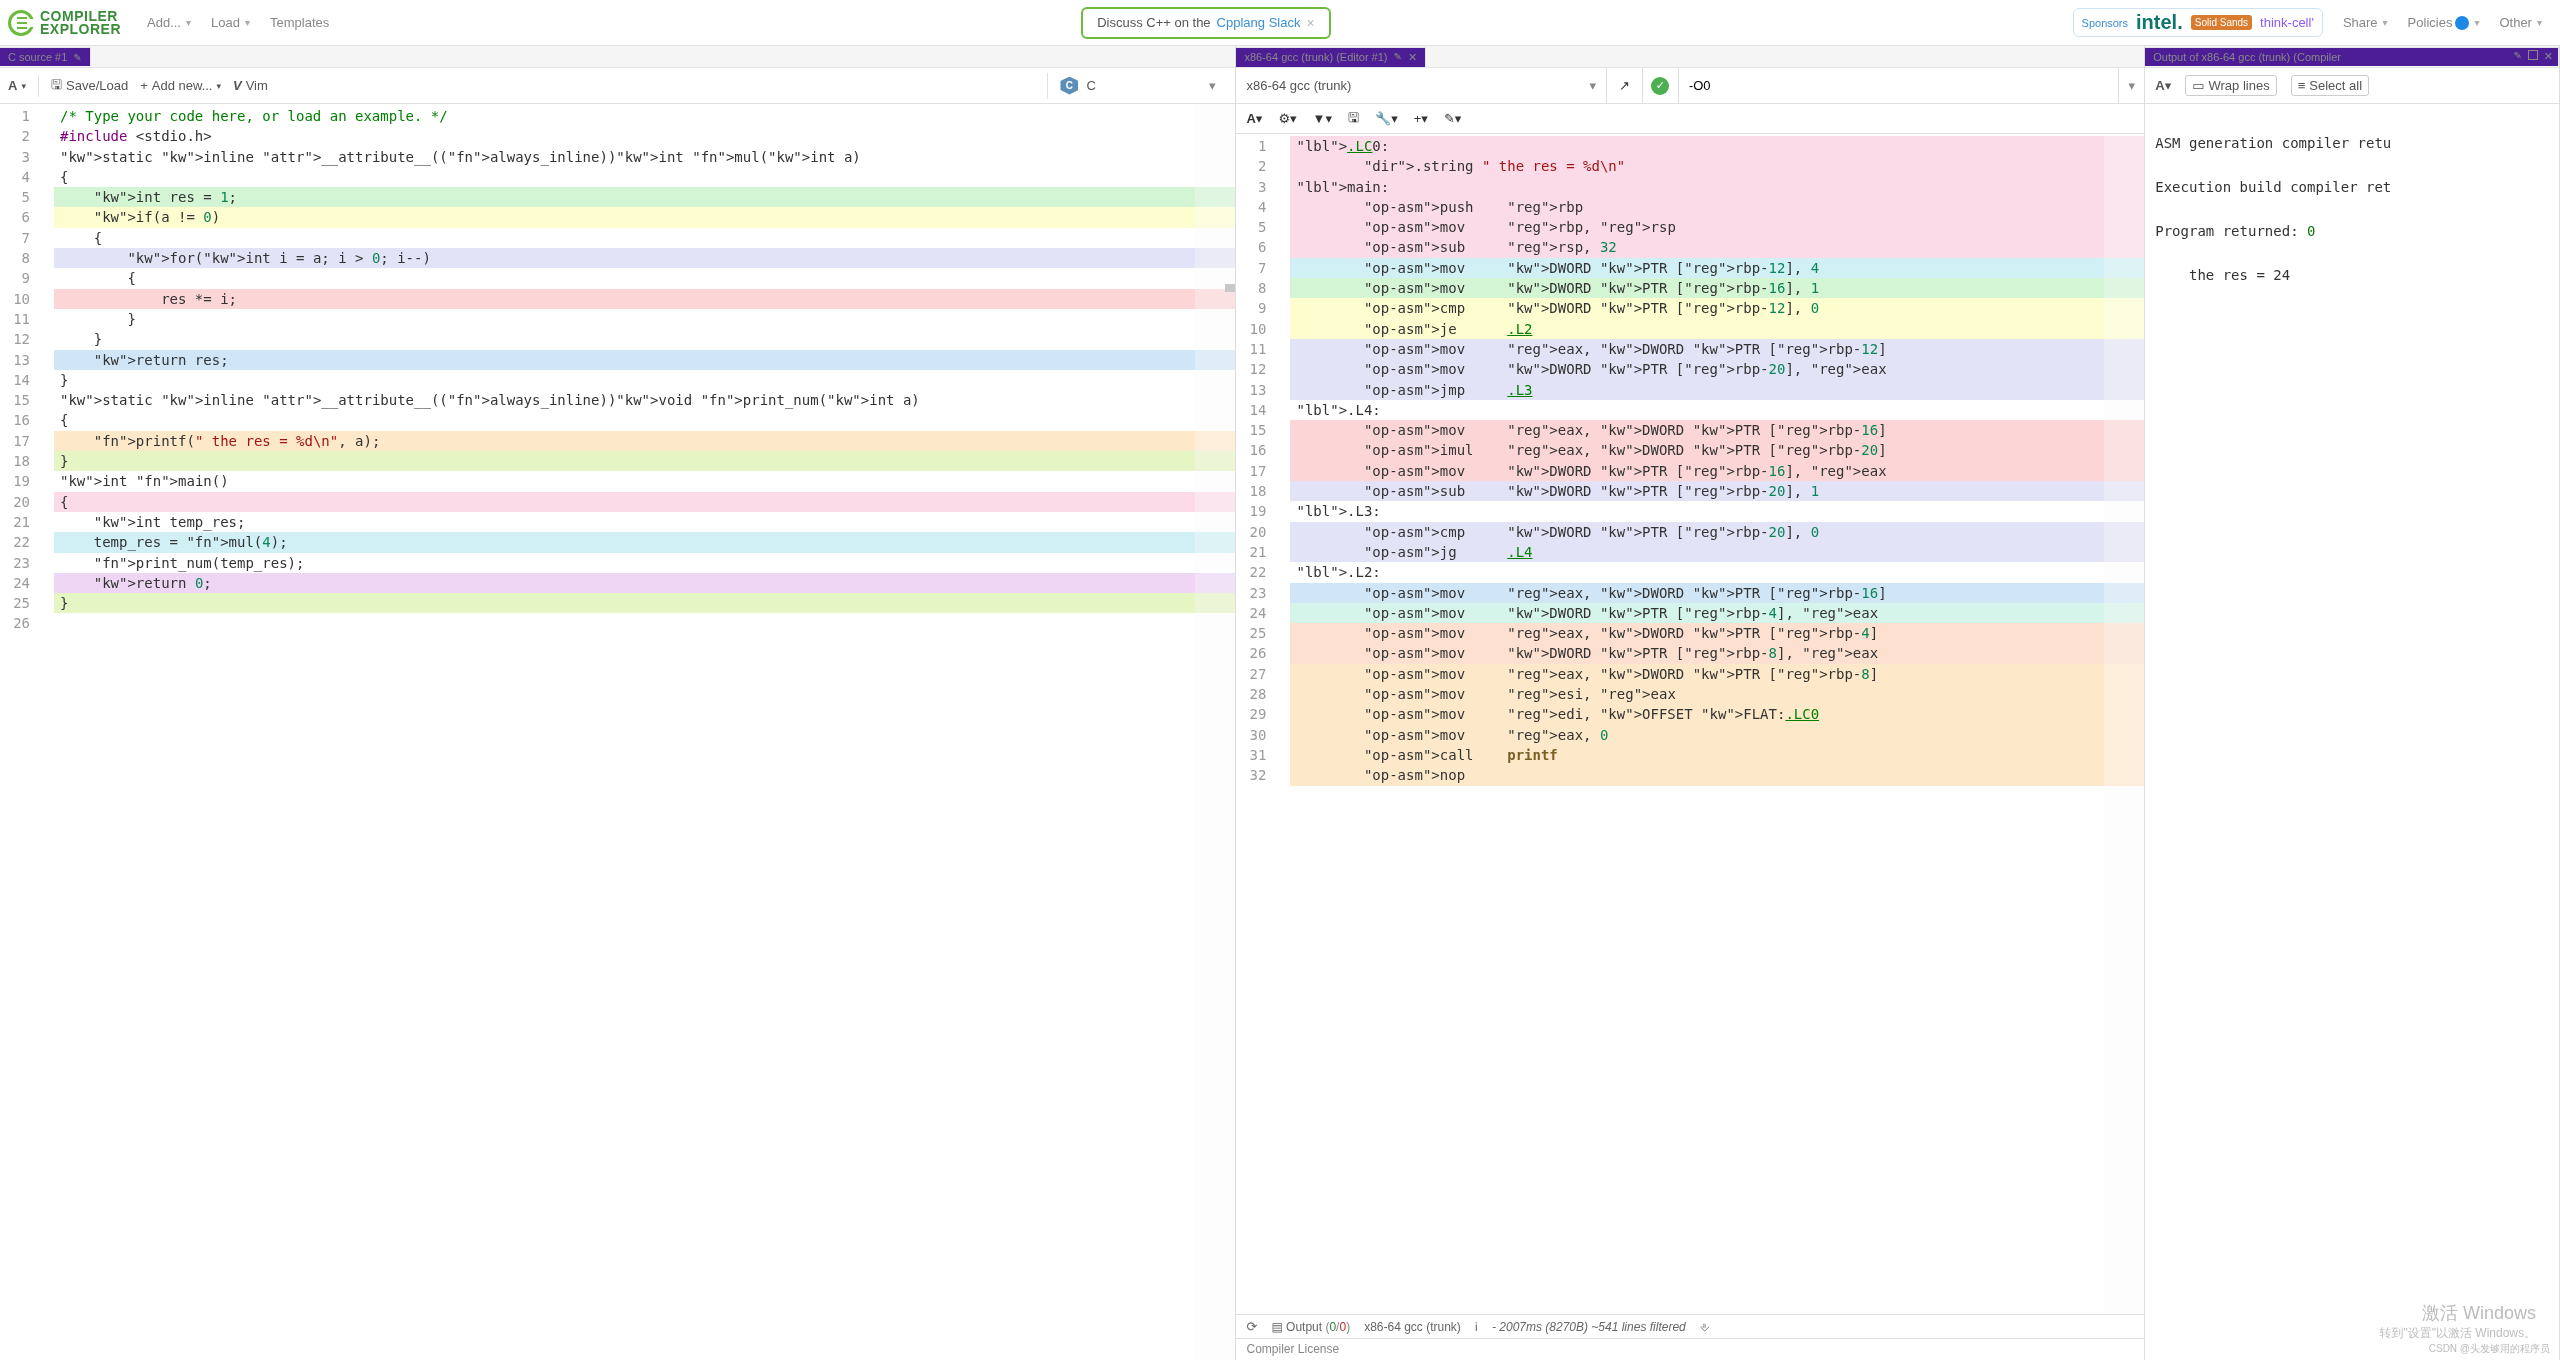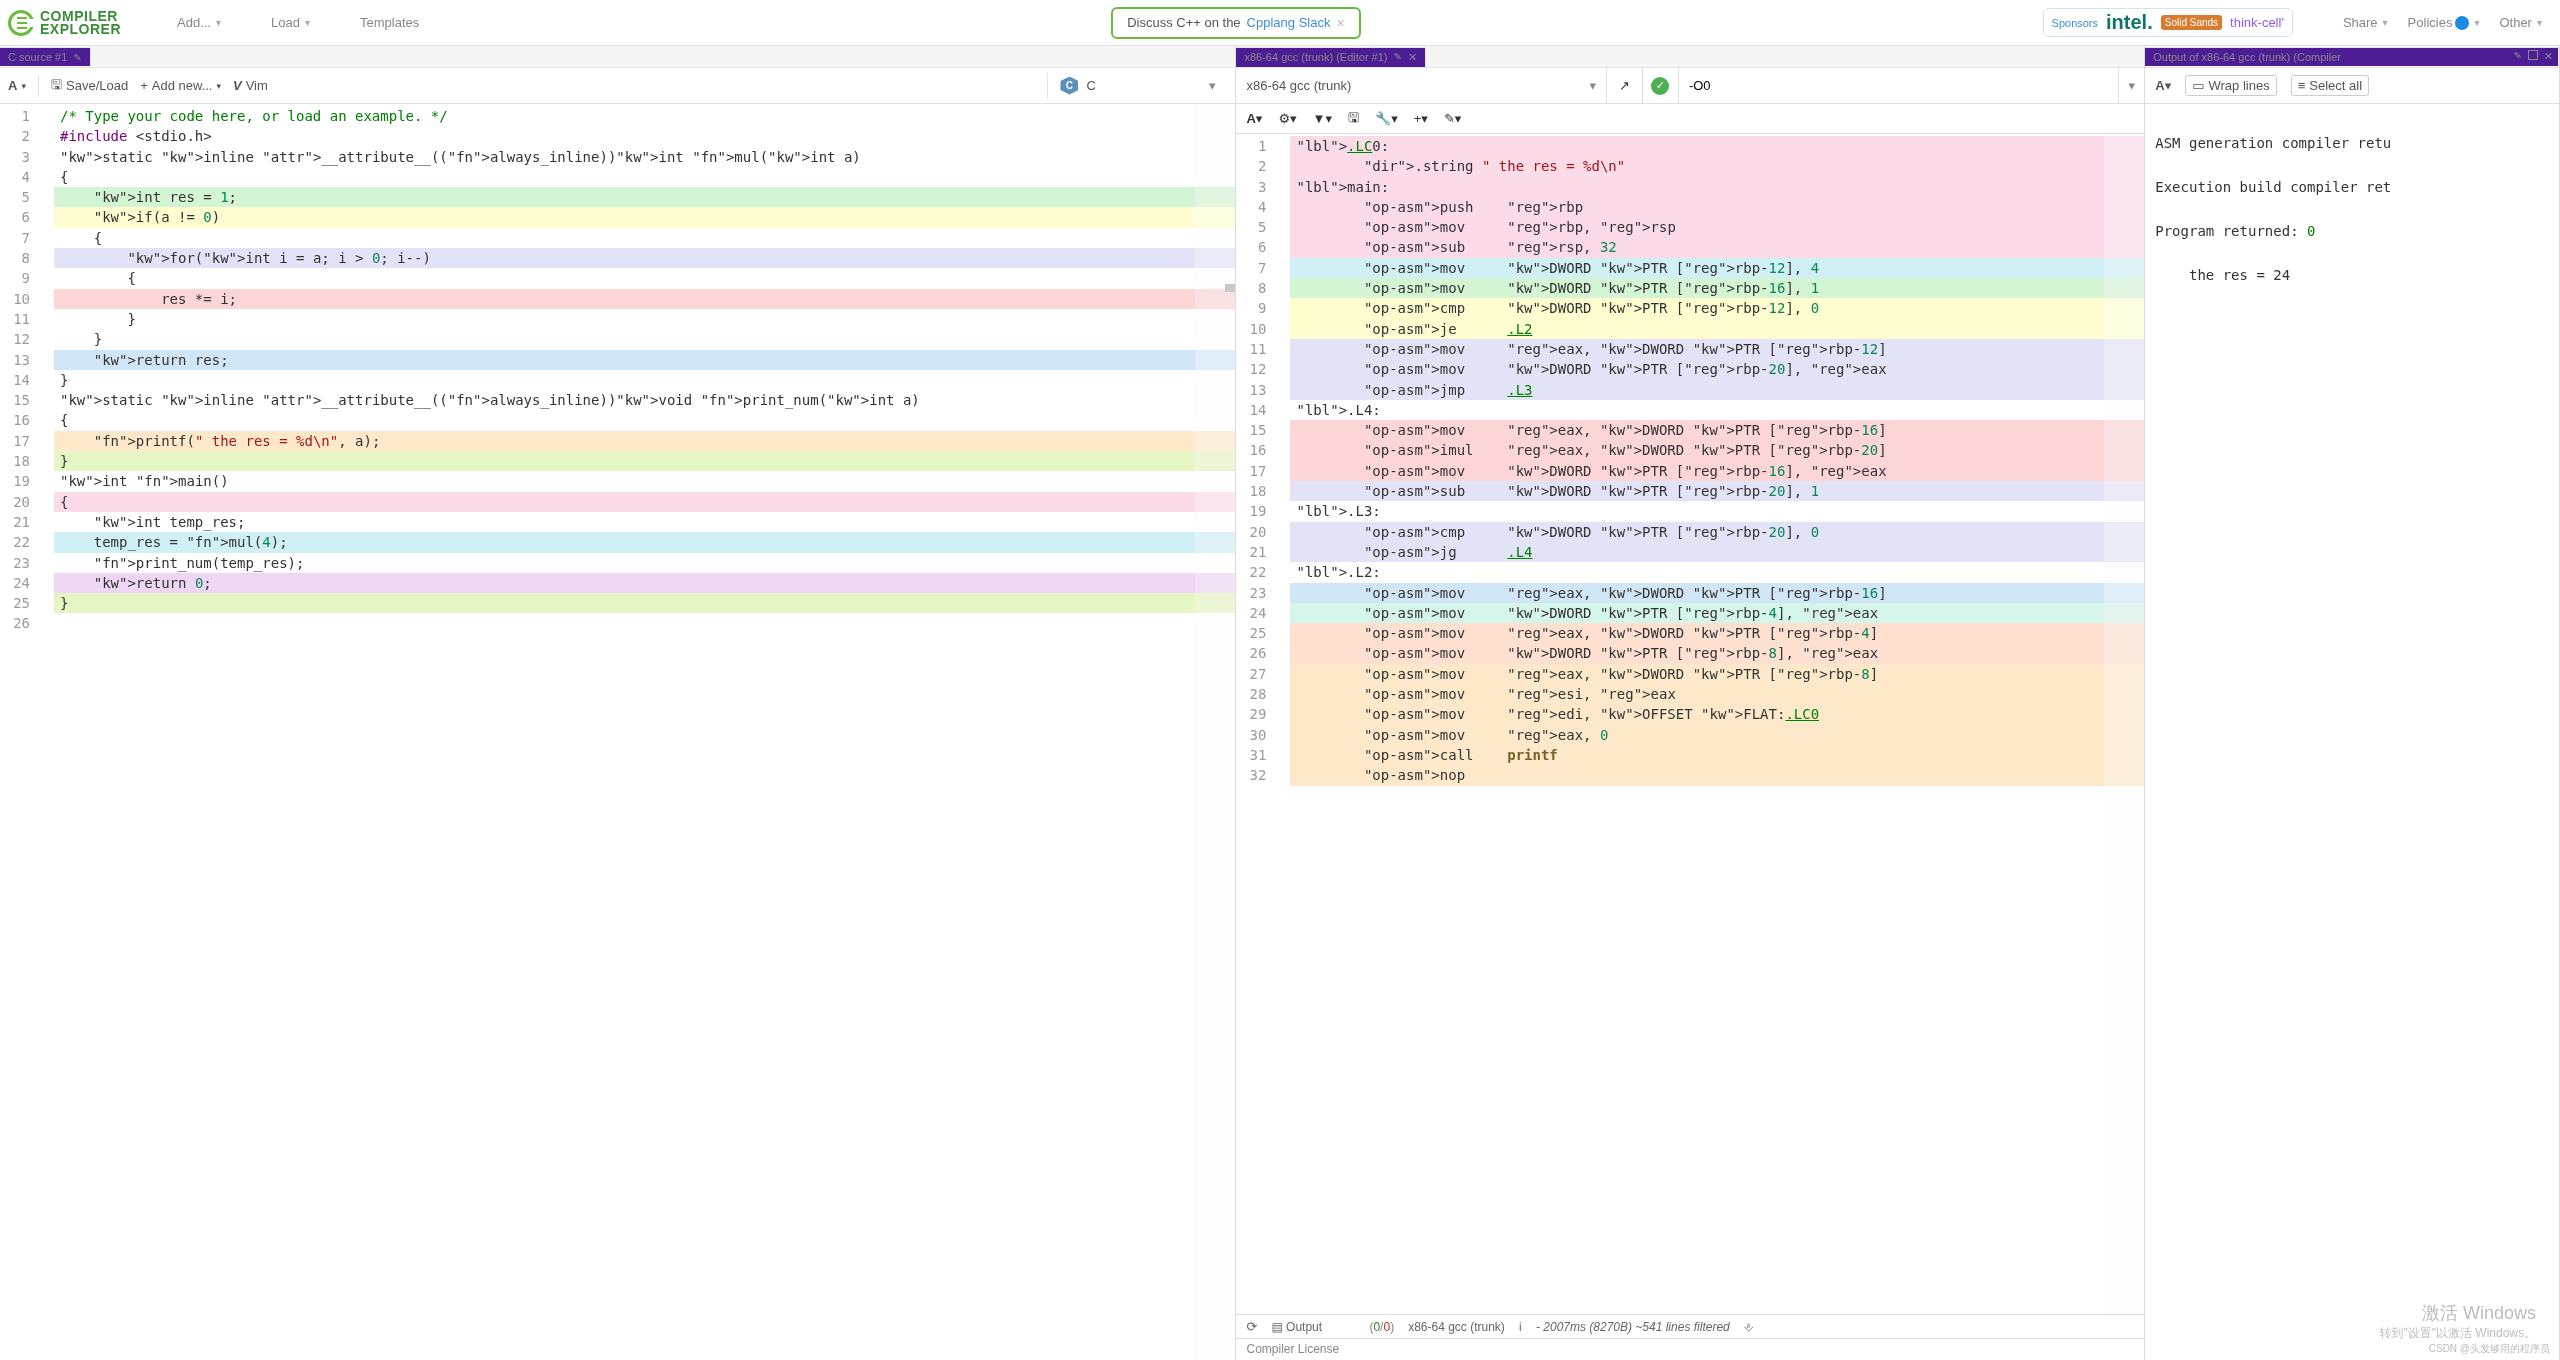--- a/index.html
+++ b/index.html
@@ -1,17 +1,17 @@
 <!DOCTYPE html>
 <html><head>
 <meta charset="utf-8">
 <style>
 * { margin: 0; padding: 0; box-sizing: border-box; }
 body { font-family: -apple-system, "Segoe UI", sans-serif; font-size: 13px; color: #333; background: #fff; overflow: hidden; height: 100vh; }
-.topbar { display: flex; align-items: center; height: 46px; border-bottom: 1px solid #e1e1e1; padding: 0 8px; gap: 30px; }
+.topbar { display: flex; align-items: center; height: 46px; border-bottom: 1px solid #e1e1e1; padding: 0 8px; }
 .logo { display: flex; align-items: center; font-weight: 700; color: #3a8e3a; margin-right: 16px; }
 .logo-icon { width: 26px; height: 26px; border: 3px solid #6cbb3c; border-radius: 50%; position: relative; margin-right: 6px; }
 .logo-icon::before { content: ''; position: absolute; right: -4px; top: 6px; width: 8px; height: 8px; background: #fff; }
 .logo-icon::after { content: ''; position: absolute; left: 6px; top: 9px; width: 10px; height: 2px; background: #6cbb3c; box-shadow: 0 -5px #6cbb3c, 0 5px #6cbb3c; }
 .logo-text { line-height: 0.9; font-size: 14px; letter-spacing: 0.5px; }
 .nav-item { color: #888; padding: 4px 10px; cursor: pointer; display: flex; align-items: center; gap: 3px; }
 .dd::after { content: '▾'; font-size: 10px; margin-left: 2px; color: #aaa; }
 .center-banner { margin: 0 auto; border: 2px solid #6cbb3c; border-radius: 6px; padding: 6px 14px; color: #555; display: flex; align-items: center; gap: 6px; }
 .center-banner a { color: #3b8ed8; text-decoration: none; }
 .banner-close { color: #bbb; font-size: 14px; cursor: pointer; }
@@ -73,21 +73,21 @@
 .bg-green { background: #d4f5d4; } .bg-yellow { background: #fdfdd0; } .bg-lav { background: #e3e3f7; }
 .bg-cyan { background: #d0f0f5; } .bg-red { background: #fcd6d6; } .bg-blue { background: #d0e6f7; }
 .bg-lime { background: #e5f5c3; } .bg-orange { background: #fde9c9; } .bg-pink { background: #fcdbe8; }
 .bg-purple { background: #efd6f5; } .bg-mint { background: #d6f5ea; } .bg-peach { background: #fde0d0; }
 
 .output-toolbar { height: 36px; border-bottom: 1px solid #e1e1e1; display: flex; align-items: center; padding: 0 10px; gap: 14px; color: #555; }
 .output-toolbar .pill { border: 1px solid #ccc; border-radius: 3px; padding: 2px 6px; display: flex; align-items: center; gap: 4px; }
 .output-body { flex: 1; font-family: Consolas, Menlo, monospace; font-size: 14px; padding: 6px 10px; line-height: 22px; white-space: pre; overflow: hidden; }
 
 .bottom-bar { height: 24px; border-top: 1px solid #e1e1e1; display: flex; align-items: center; padding: 0 10px; gap: 14px; font-size: 12px; color: #666; }
-.bottom-bar .out-count { color: #888; margin-left: 44px; }
+.bottom-bar .out-count { color: #888; }
 .green0 { color: #2e7d32; } .red0 { color: #c62828; }
 .license { height: 22px; border-top: 1px solid #e1e1e1; font-size: 12px; color: #888; padding: 3px 10px; }
 
 .watermark { position: fixed; right: 24px; bottom: 18px; text-align: right; color: #bdbdbd; font-size: 12px; pointer-events: none; }
 .watermark .big { font-size: 18px; color: #bcbcbc; }
 .csdn-mark { position: fixed; right: 10px; bottom: 4px; color: #bbb; font-size: 10px; }
 </style>
 </head>
 <body>
 

